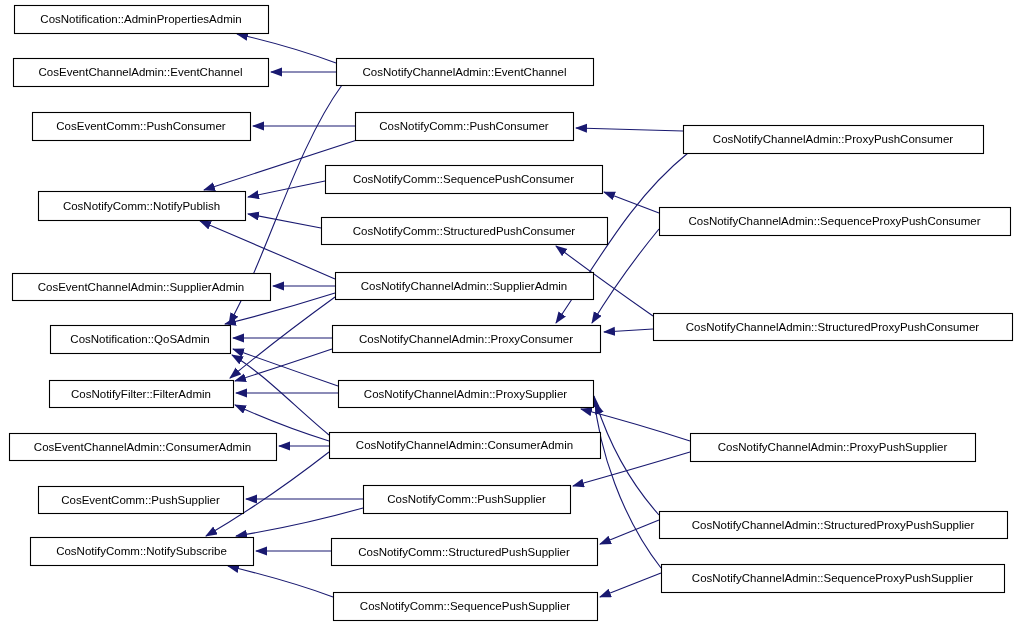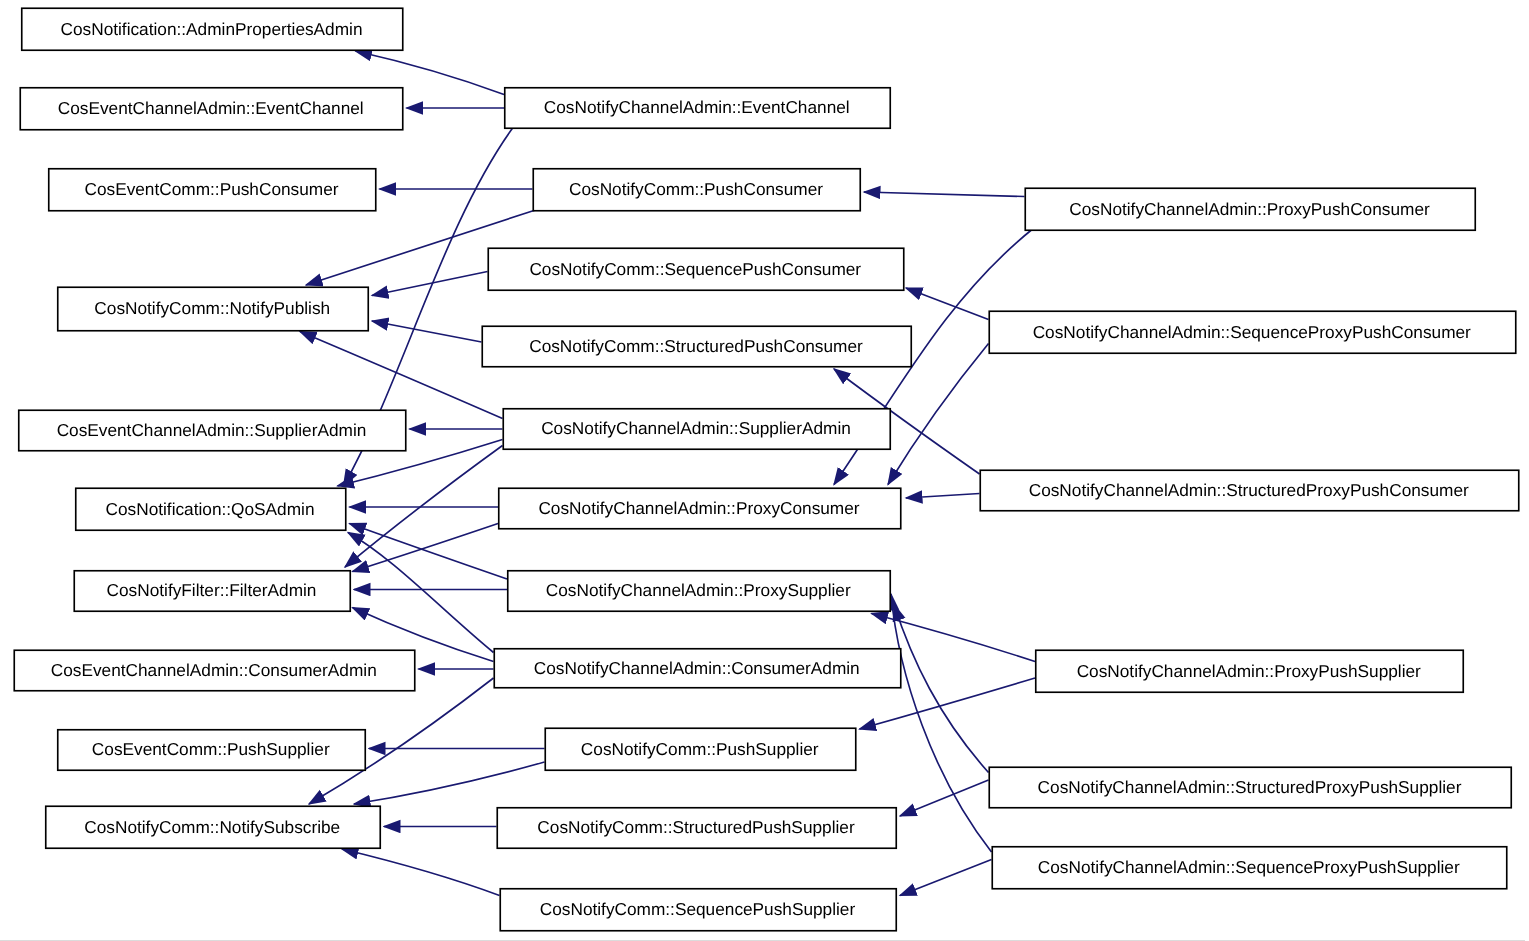--- a/index.html
+++ b/index.html
@@ -8,21 +8,21 @@
     background: #ffffff;
     width: 1019px;
     height: 627px;
     overflow: hidden;
     font-family: "Liberation Sans", sans-serif;
   }
   #diagram-wrap {
     position: relative;
     width: 1019px;
     height: 627px;
-    background: #404040;
+    background: #5eead4;
     text-align: center;
   }
   svg { display: block; }
   .edge {
     fill: none;
     stroke-width: 1.1px;
   }
   .node-rect {
     stroke-width: 1.1px;
   }

